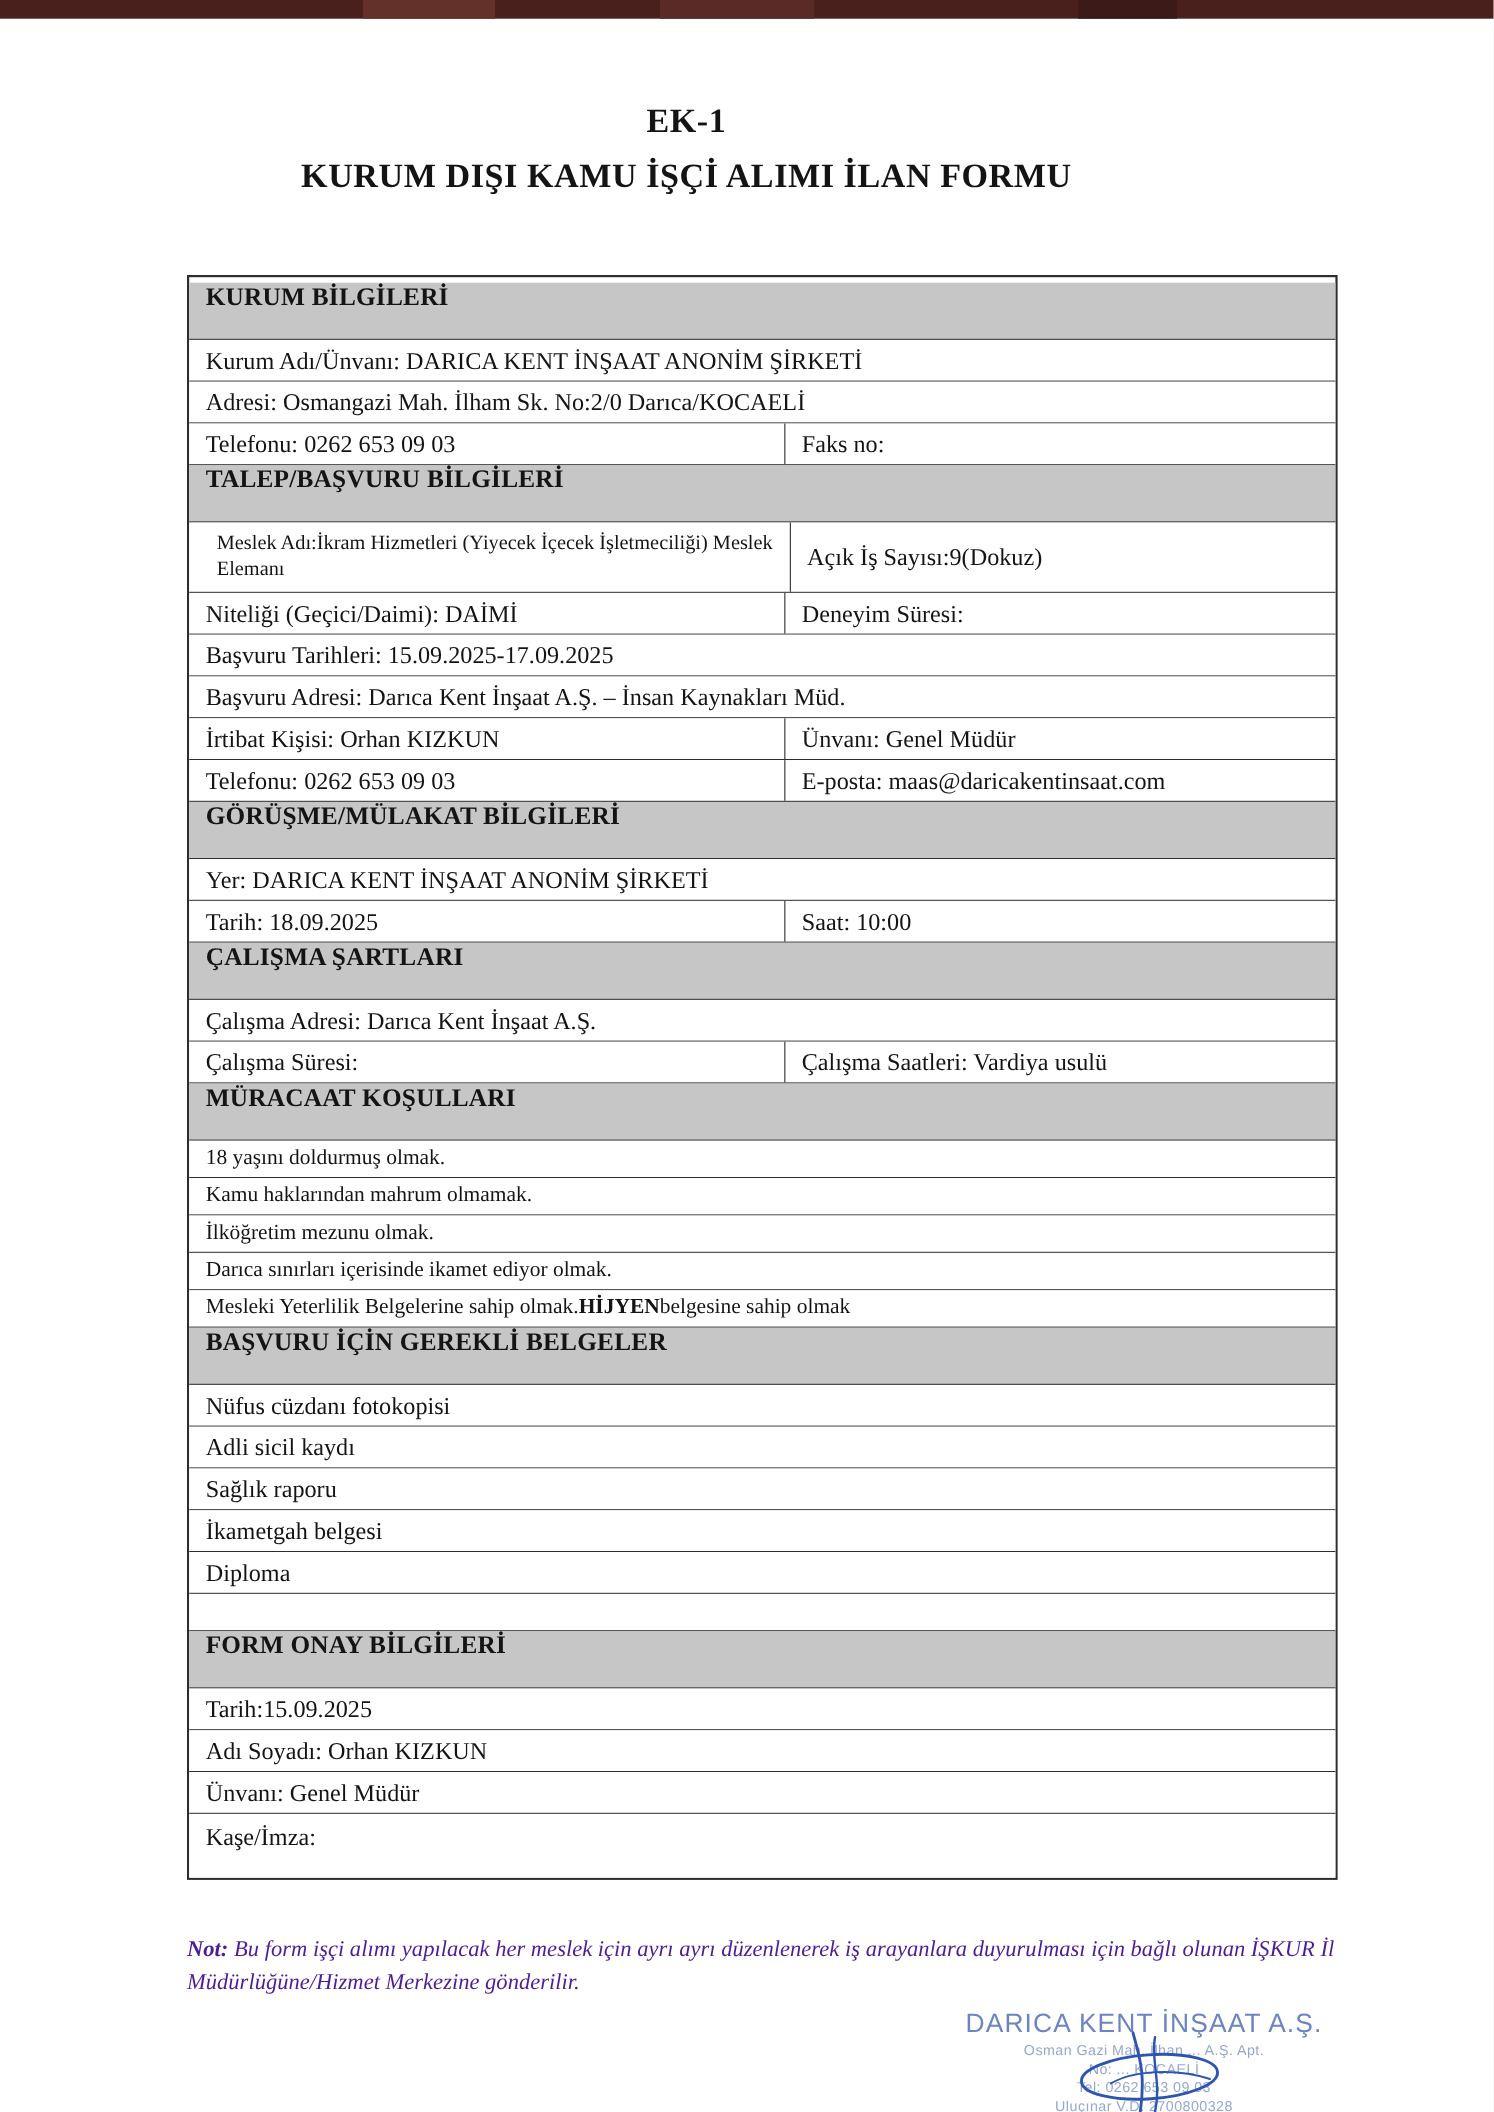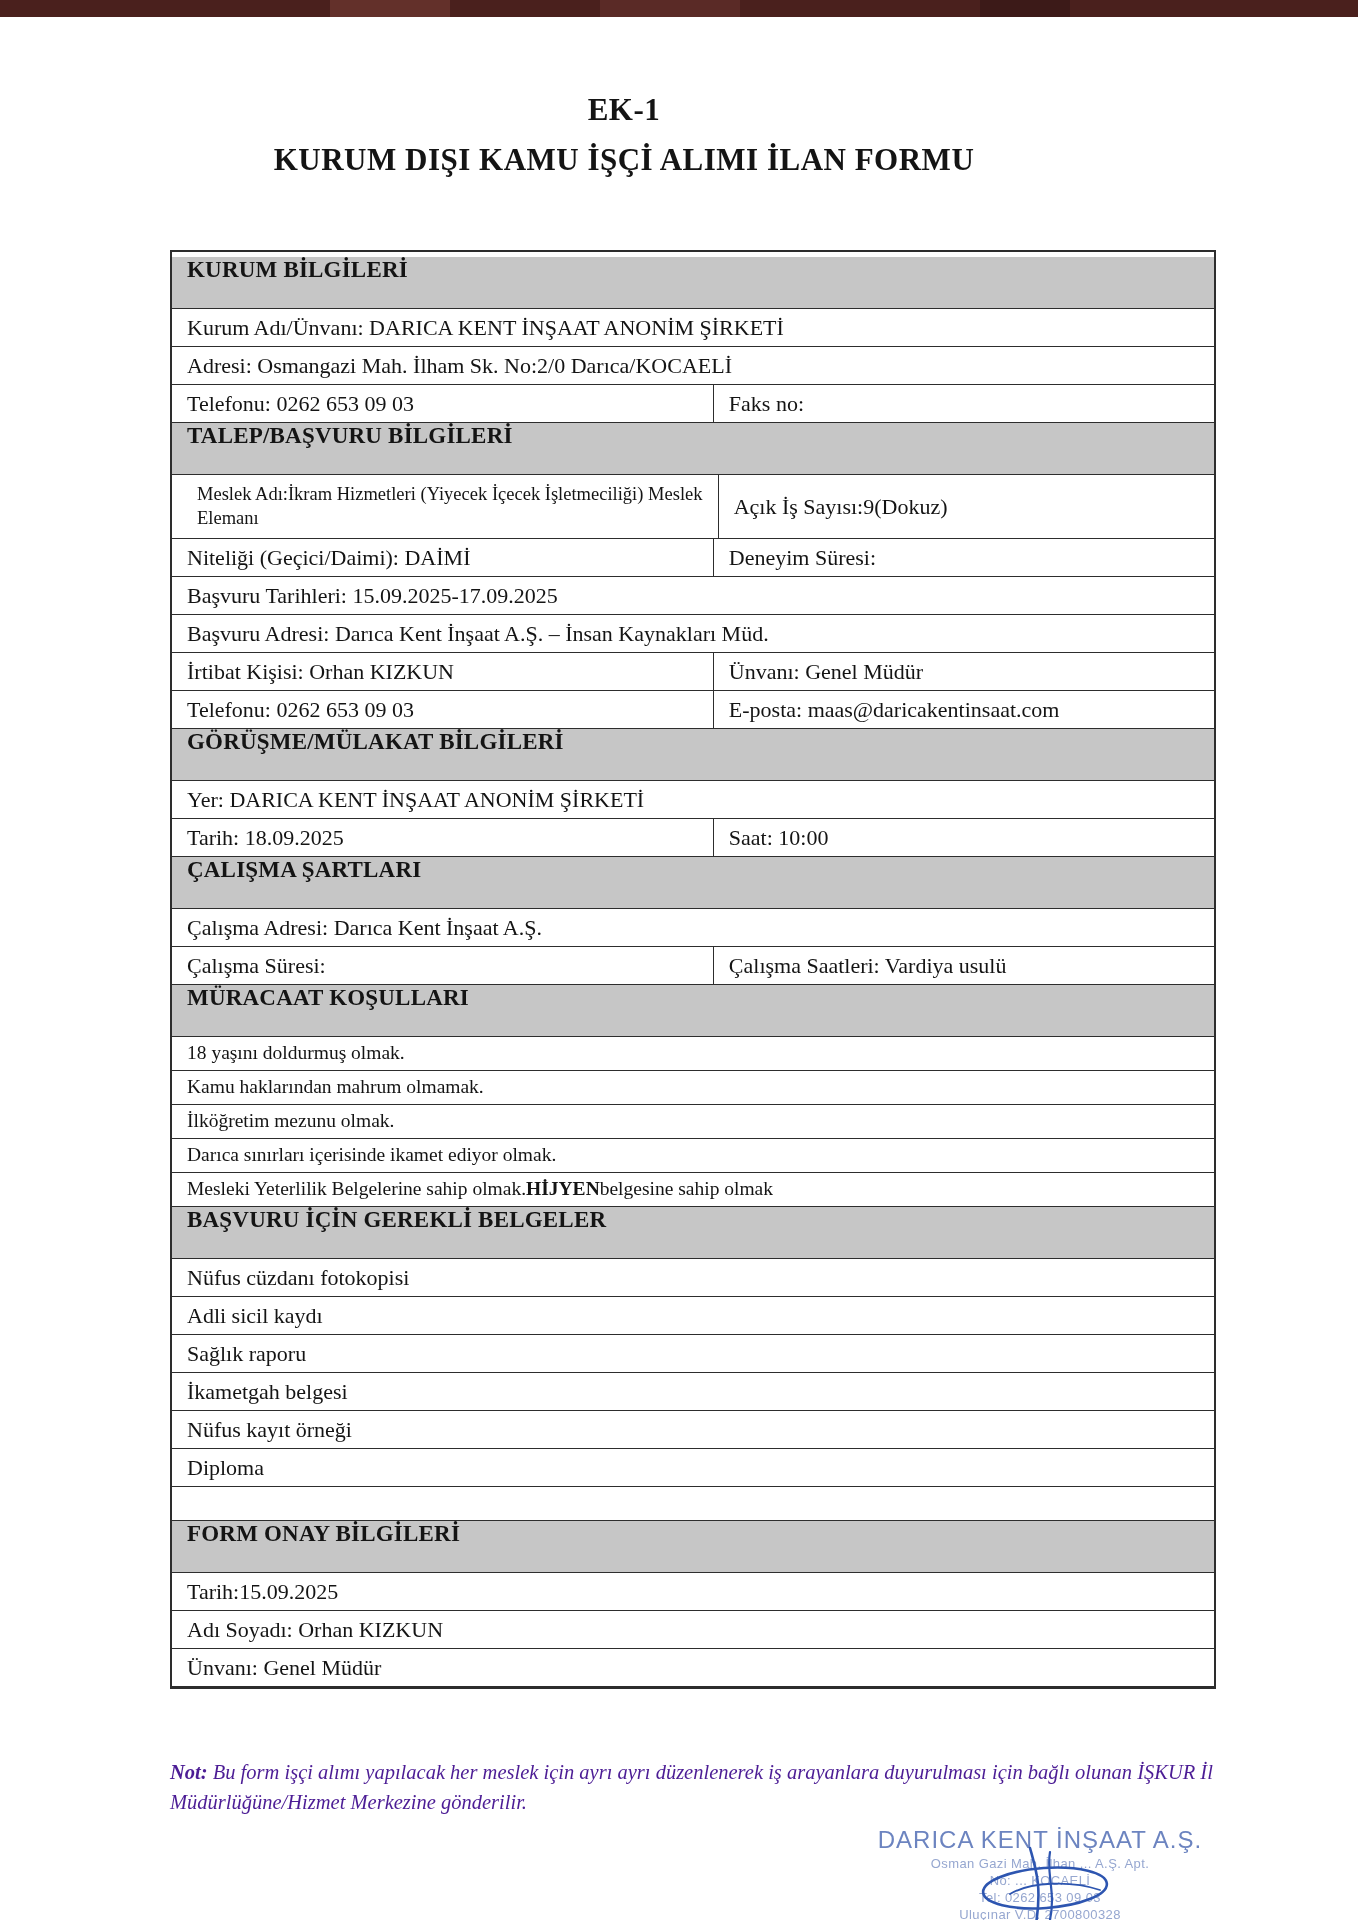--- a/index.html
+++ b/index.html
@@ -172,40 +172,40 @@
     <div class="row">
       <div class="cell">Adli sicil kaydı</div>
     </div>
     <div class="row">
       <div class="cell">Sağlık raporu</div>
     </div>
     <div class="row">
       <div class="cell">İkametgah belgesi</div>
     </div>
     <div class="row">
-      <div class="cell">Nüfus kayıt örneği</div>
-    </div>
-    <div class="row">
       <div class="cell">Diploma</div>
     </div>
     <div class="row empty">
       <div class="cell"></div>
     </div>
 
     <div class="sec">
       <span class="sec-label">FORM ONAY BİLGİLERİ</span>
     </div>
     <div class="row">
       <div class="cell">Tarih:15.09.2025</div>
     </div>
     <div class="row">
       <div class="cell">Adı Soyadı: Orhan KIZKUN</div>
     </div>
     <div class="row">
       <div class="cell">Ünvanı: Genel Müdür</div>
+    </div>
+    <div class="row kase last">
+      <div class="cell">Kaşe/İmza:</div>
     </div>
 
   </div>
 
   <div class="note">
     <span class="note-lead">Not:</span><span> Bu form işçi alımı yapılacak her meslek için ayrı ayrı düzenlenerek iş arayanlara duyurulması için bağlı olunan İŞKUR İl Müdürlüğüne/Hizmet Merkezine gönderilir.</span>
   </div>
 
   <div class="stamp">
     <div class="stamp-line1">DARICA KENT İNŞAAT A.Ş.</div>

